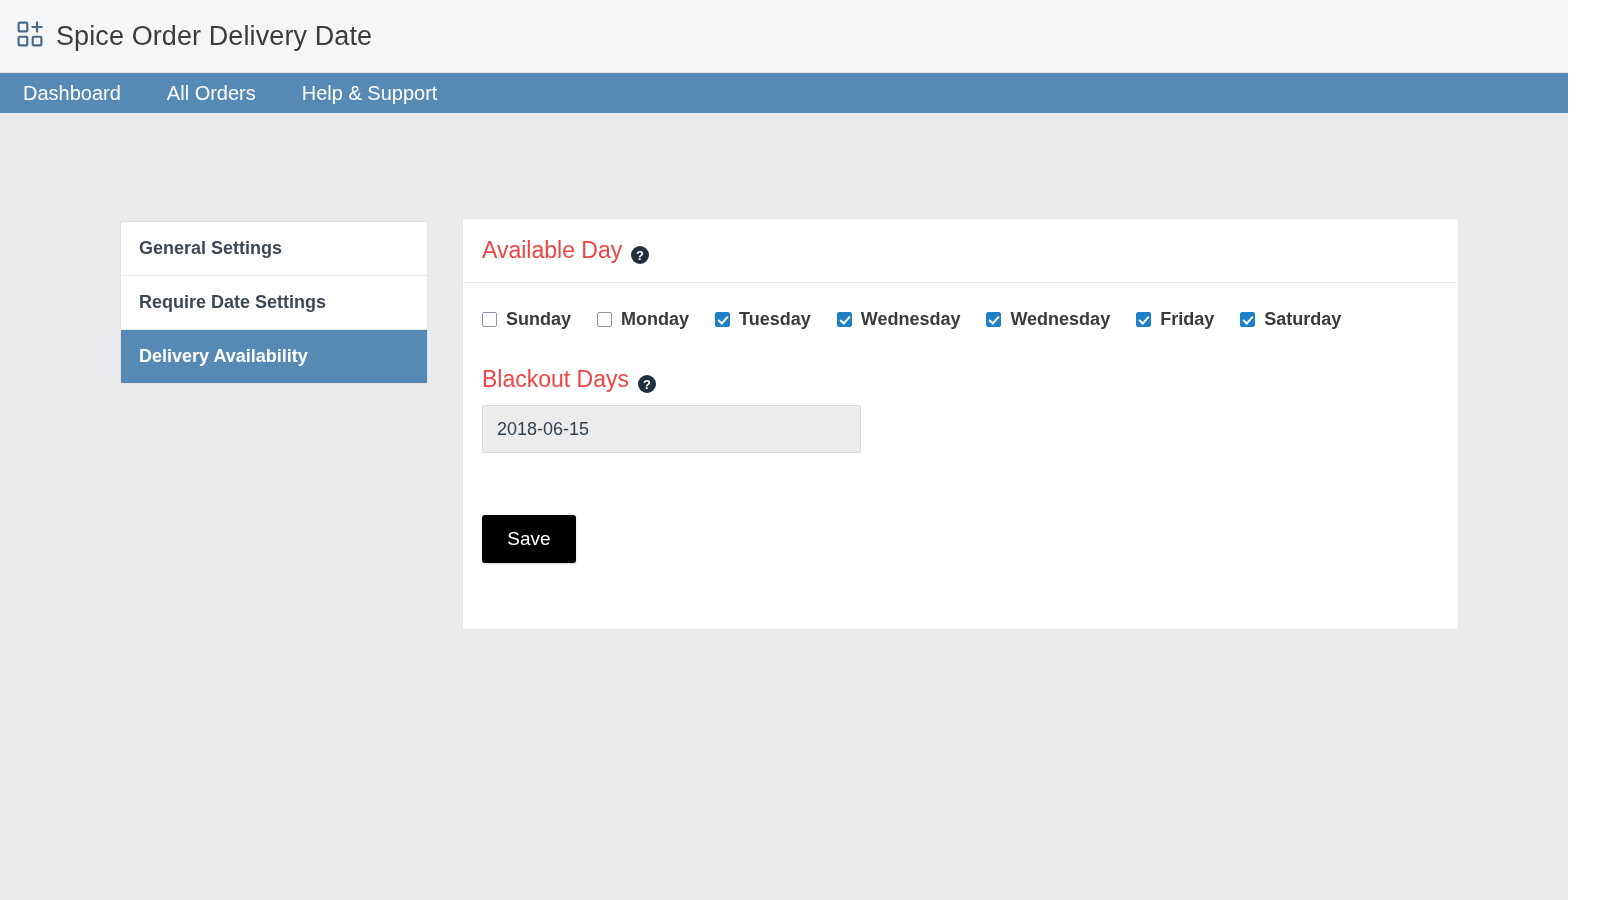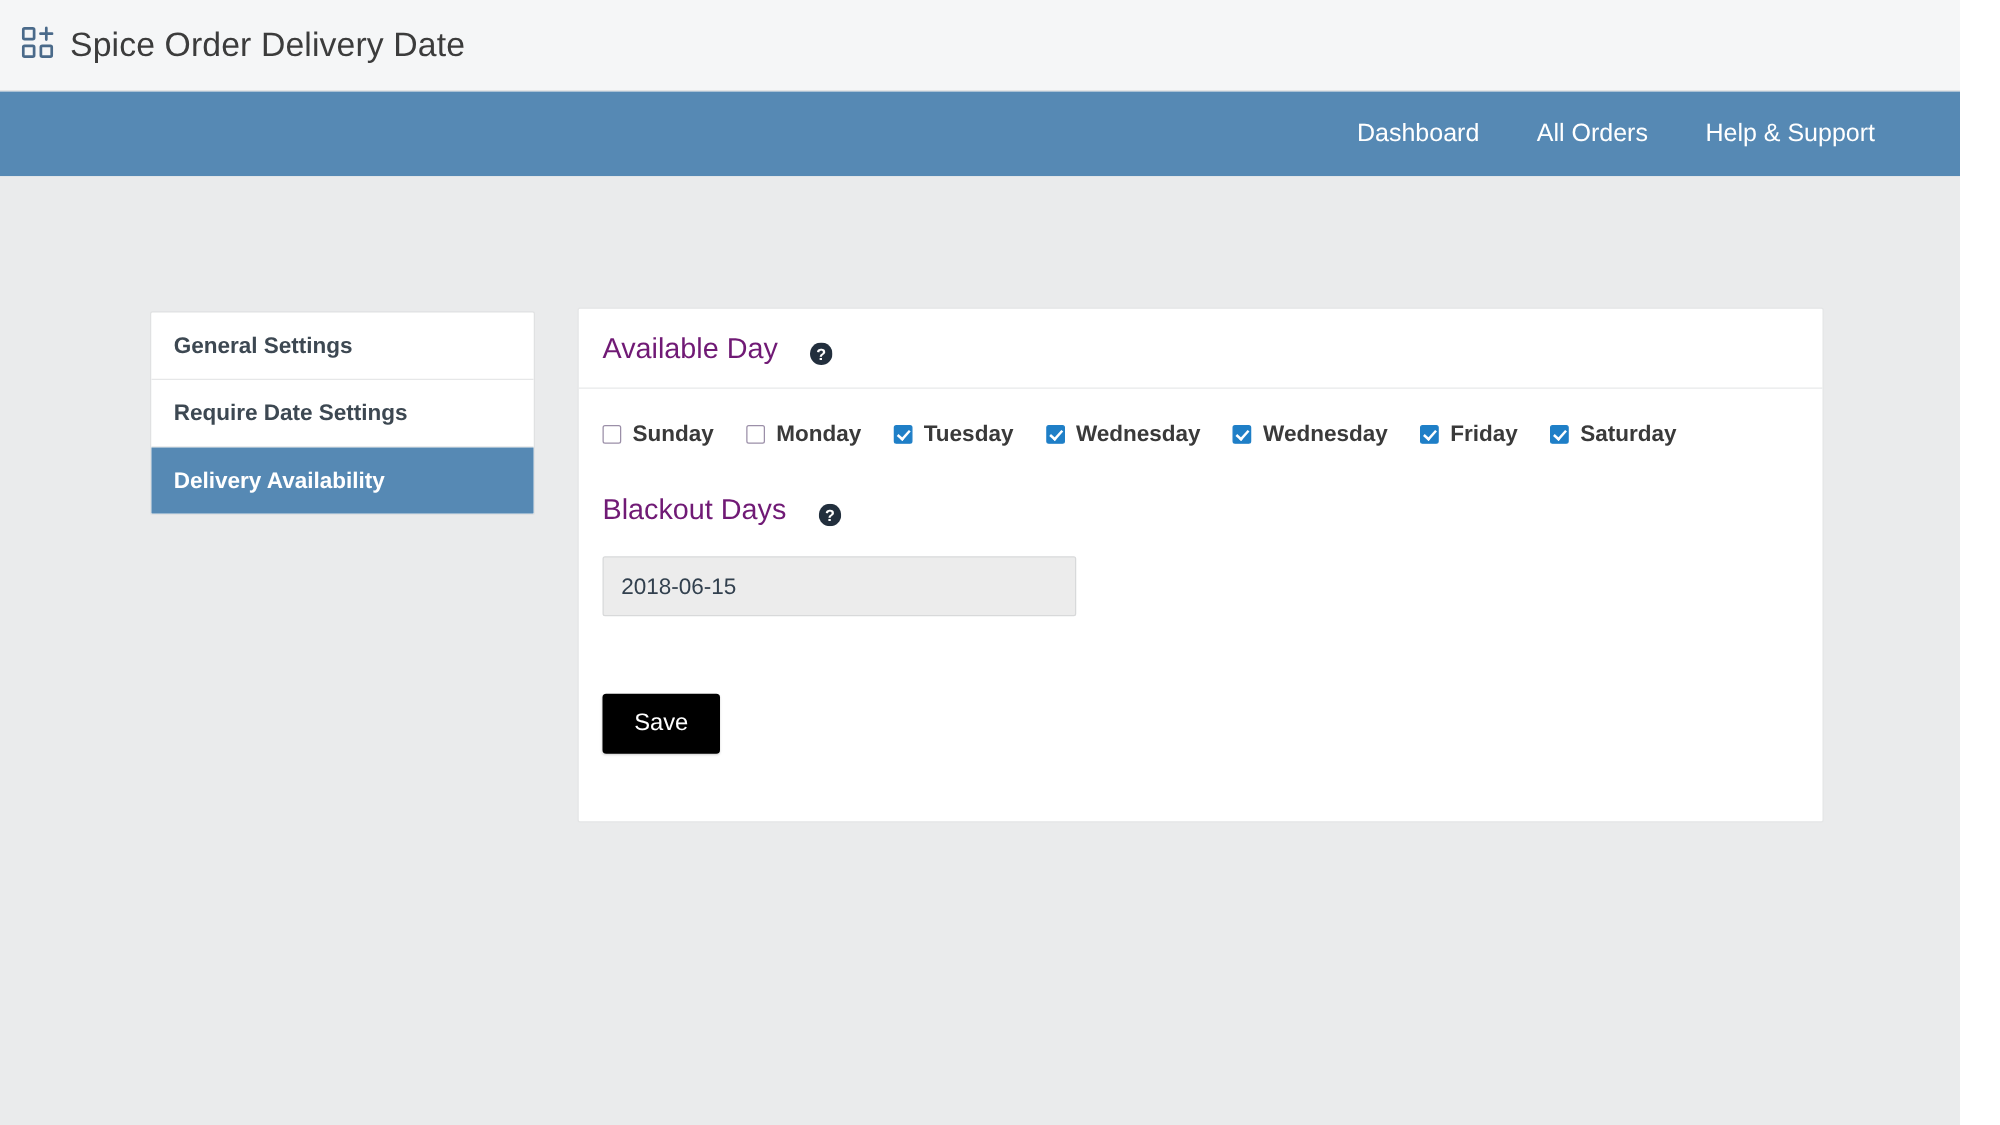--- a/index.html
+++ b/index.html
@@ -48,26 +48,25 @@
   #brand-title {
     font-size: 27px;
     color: #3c3c3c;
     font-weight: 400;
     letter-spacing: .1px;
     white-space: nowrap;
   }
 
   
   #navbar {
-    height: 68px;
+    height: 40px;
     background: #5689b4;
     display: flex;
     align-items: center;
-    justify-content: flex-end;
-    padding-right: 45px;
+    padding-right: 97px;
   }
   #nav-items { display: flex; align-items: center; }
   .nav-item {
     color: #ffffff;
     font-size: 20px;
     text-decoration: none;
     padding: 0 23px;
     line-height: 56px;
     white-space: nowrap;
     display: inline-flex;
@@ -132,25 +131,25 @@
   }
   #card-header {
     height: 64px;
     border-bottom: 1px solid #e8e9ea;
     display: flex;
     align-items: center;
     padding-left: 19px;
   }
   .section-title {
     font-size: 23px;
-    color: #701a75;
+    color: #ef4444;
     font-weight: 400;
     display: inline-flex;
     align-items: center;
-    gap: 26px;
+    gap: 9px;
     white-space: nowrap;
   }
   .help-icon {
     width: 18px; height: 18px;
     display: inline-block;
     position: relative;
     top: 1px;
   }
   #card-body { padding: 26px 0 0 19px; }
 
@@ -195,21 +194,21 @@
     left: 4px; top: 1px;
     width: 4px; height: 8px;
     border: solid #ffffff;
     border-width: 0 2px 2px 0;
     transform: rotate(42deg);
   }
 
   
   #blackout-title-wrap { margin-top: 36px; }
   #blackout-input {
-    margin-top: 24px;
+    margin-top: 12px;
     width: 379px;
     height: 48px;
     background: #ececec;
     border: 1px solid #d8d9da;
     border-radius: 2px;
     font-size: 18px;
     color: #32404e;
     padding: 0 14px;
     font-family: "Liberation Sans", sans-serif;
     display: flex;

